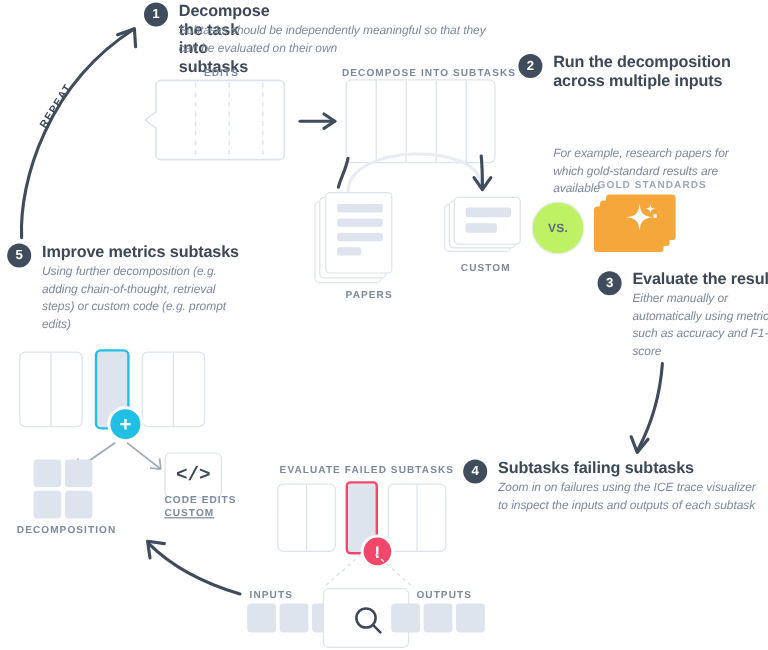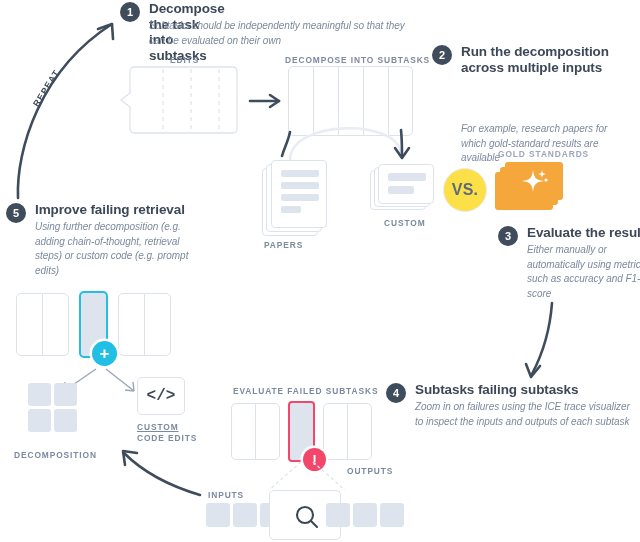--- a/index.html
+++ b/index.html
@@ -50,23 +50,23 @@
     position:absolute;
     border:1.2px solid #dde3eb;border-radius:4px;background:#fff;
     box-sizing:border-box;
   }
   .bar{position:absolute;background:#dde4ee;border-radius:2px;}
   
   .gcard{position:absolute;background:#f5a73c;border-radius:3px;}
   
   .vs{
     position:absolute;width:42px;height:42px;border-radius:50%;
-    border:1.3px solid #e7ecf2;background:#fde047;
-    display:flex;align-items:center;justify-content:center;
-    font-size:16px;font-weight:bold;color:#5c6b7e;letter-spacing:0.2px;
+    border:1.3px solid #e7ecf2;background:#bef264;
+    display:flex;align-items:center;justify-content:center;
+    font-size:10px;font-weight:bold;color:#5c6b7e;letter-spacing:0.2px;
   }
   
   .plusbadge{
     position:absolute;width:25px;height:25px;border-radius:50%;
     background:#20bfe3;color:#fff;
     display:flex;align-items:center;justify-content:center;
     font-size:17px;line-height:17px;font-weight:bold;
     box-shadow:0 0 0 2.5px #fff;
   }
   .bangbadge{
@@ -112,21 +112,21 @@
 </div>
 
 <div class="step" style="left:386px;top:383px;">
   <div class="step-num">4</div>
   <div class="step-title" style="width:180px;">Subtasks failing subtasks</div>
   <div class="step-body" style="top:17px;width:218px;">Zoom in on failures using the ICE trace visualizer to inspect the inputs and outputs of each subtask</div>
 </div>
 
 <div class="step" style="left:6px;top:203px;">
   <div class="step-num">5</div>
-  <div class="step-title" style="width:170px;">Improve failing retrieval</div>
+  <div class="step-title" style="width:170px;">Improve metrics subtasks</div>
   <div class="step-body" style="top:17px;width:168px;">Using further decomposition (e.g. adding chain-of-thought, retrieval steps) or custom code (e.g. prompt edits)</div>
 </div>
 
 <svg style="left:0;top:0;" width="140" height="210">
   <path d="M18 198 C 16 150, 40 70, 112 24" stroke="#3f4c5c" stroke-width="2.6" fill="none" stroke-linecap="round"></path>
   <path d="M112 24 L 98 29 M112 24 L 113 39" stroke="#3f4c5c" stroke-width="2.6" fill="none" stroke-linecap="round"></path>
 </svg>
 <div class="repeat-lbl" style="left:31px;top:103px;">REPEAT</div>
 
 <div class="cap" style="left:170px;top:55px;">EDITS</div>
@@ -161,21 +161,21 @@
 </svg>
 
 <div class="sheet" style="left:262px;top:168px;width:56px;height:68px;"></div>
 <div class="sheet" style="left:266px;top:164px;width:56px;height:68px;"></div>
 <div class="sheet" style="left:271px;top:160px;width:56px;height:68px;">
   <div class="bar" style="left:9px;top:9px;width:38px;height:7px;"></div>
   <div class="bar" style="left:9px;top:21px;width:38px;height:7px;"></div>
   <div class="bar" style="left:9px;top:33px;width:38px;height:7px;"></div>
   <div class="bar" style="left:9px;top:45px;width:20px;height:7px;"></div>
 </div>
-<div class="cap" style="left:264px;top:240px;">PAPERS</div>
+<div class="cap" style="left:288px;top:240px;">PAPERS</div>
 
 <div class="sheet" style="left:370px;top:170px;width:56px;height:40px;"></div>
 <div class="sheet" style="left:374px;top:167px;width:56px;height:40px;"></div>
 <div class="sheet" style="left:378px;top:164px;width:56px;height:40px;">
   <div class="bar" style="left:9px;top:8px;width:38px;height:8px;"></div>
   <div class="bar" style="left:9px;top:21px;width:26px;height:8px;"></div>
 </div>
 <div class="cap" style="left:384px;top:218px;">CUSTOM</div>
 
 <div class="vs" style="left:443px;top:168px;">VS.</div>
@@ -210,25 +210,25 @@
   <path d="M44 4 L 12 26" stroke="#9aa7b8" stroke-width="1.4" fill="none"></path>
   <path d="M12 26 L 21 25 M12 26 L 13 17" stroke="#9aa7b8" stroke-width="1.4" fill="none"></path>
   <path d="M54 4 L 82 26" stroke="#9aa7b8" stroke-width="1.4" fill="none"></path>
   <path d="M82 26 L 73 25 M82 26 L 81 17" stroke="#9aa7b8" stroke-width="1.4" fill="none"></path>
 </svg>
 
 <div class="sq" style="left:28px;top:383px;width:23px;height:23px;"></div>
 <div class="sq" style="left:54px;top:383px;width:23px;height:23px;"></div>
 <div class="sq" style="left:28px;top:409px;width:23px;height:23px;"></div>
 <div class="sq" style="left:54px;top:409px;width:23px;height:23px;"></div>
-<div class="cap" style="left:14px;top:436px;margin-top:14px;">DECOMPOSITION</div>
+<div class="cap" style="left:14px;top:436px;">DECOMPOSITION</div>
 
 <div class="codebox" style="left:137px;top:377px;width:48px;height:38px;">&lt;/&gt;</div>
 <div class="cap" style="left:137px;top:422px;text-decoration:underline;">CUSTOM</div>
-<div class="cap" style="left:137px;top:433px;">CODE EDITS</div>
+<div class="cap" style="left:137px;top:411px;">CODE EDITS</div>
 
 <svg style="left:118px;top:445px;" width="95" height="60">
   <path d="M82 50 C 55 42, 28 30, 6 8" stroke="#3f4c5c" stroke-width="2.6" fill="none" stroke-linecap="round"></path>
   <path d="M5 6 L 19 8 M5 6 L 7 20" stroke="#3f4c5c" stroke-width="2.6" fill="none" stroke-linecap="round"></path>
 </svg>
 
 <div class="cap" style="left:233px;top:386px;">EVALUATE FAILED SUBTASKS</div>
 
 <div class="tbox" style="left:231px;top:403px;width:49px;height:57px;"></div>
 <div class="vline" style="left:255px;top:404px;height:55px;"></div>
@@ -239,21 +239,21 @@
 <div class="vline" style="left:347px;top:404px;height:55px;"></div>
 
 <div class="bangbadge" style="left:303px;top:448px;">!</div>
 
 <svg style="left:235px;top:462px;" width="140" height="32">
   <path d="M66 0 L 34 28" stroke="#dde3eb" stroke-width="1.3" stroke-dasharray="3 3" fill="none"></path>
   <path d="M78 0 L 110 28" stroke="#dde3eb" stroke-width="1.3" stroke-dasharray="3 3" fill="none"></path>
 </svg>
 
 <div class="cap" style="left:208px;top:490px;">INPUTS</div>
-<div class="cap" style="left:347px;top:466px;">OUTPUTS</div>
+<div class="cap" style="left:347px;top:490px;">OUTPUTS</div>
 
 <div class="sq" style="left:206px;top:503px;width:24px;height:24px;"></div>
 <div class="sq" style="left:233px;top:503px;width:24px;height:24px;"></div>
 <div class="sq" style="left:260px;top:503px;width:24px;height:24px;"></div>
 
 <div class="tbox" style="left:269px;top:490px;width:72px;height:50px;">
   <svg style="left:24px;top:13px;" width="26" height="26">
     <circle cx="11" cy="11" r="8" stroke="#3c4857" stroke-width="2.1" fill="none"></circle>
     <line x1="17" y1="17" x2="23" y2="23" stroke="#3c4857" stroke-width="2.1" stroke-linecap="round"></line>
   </svg>

